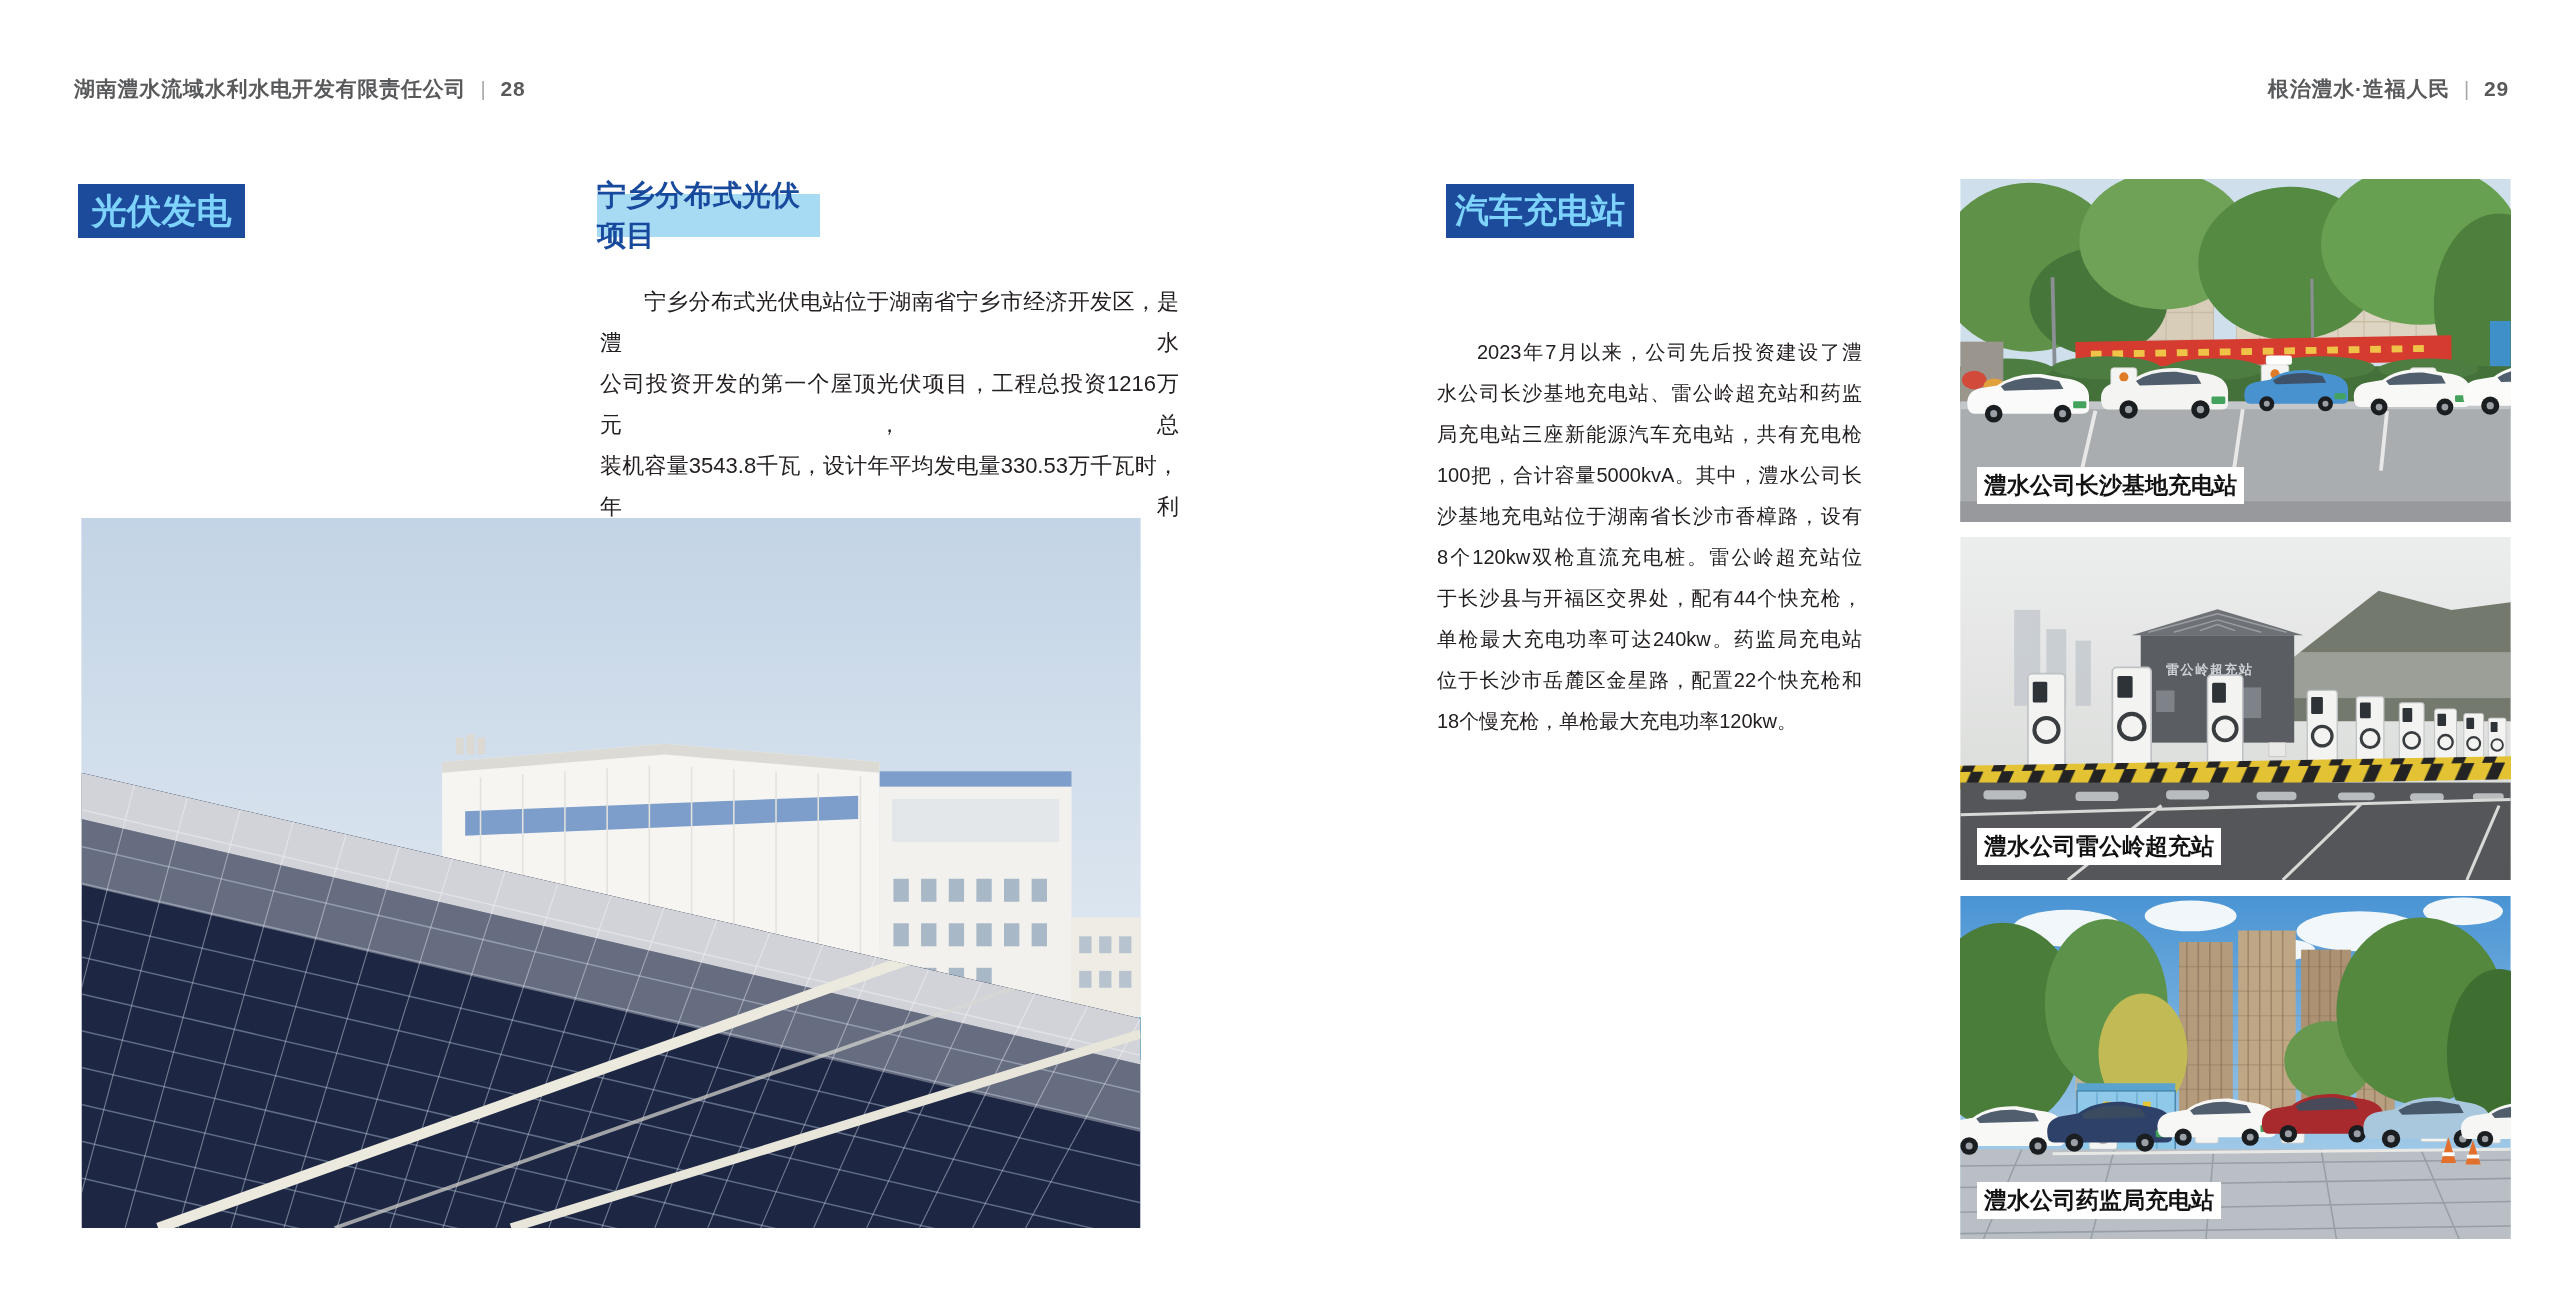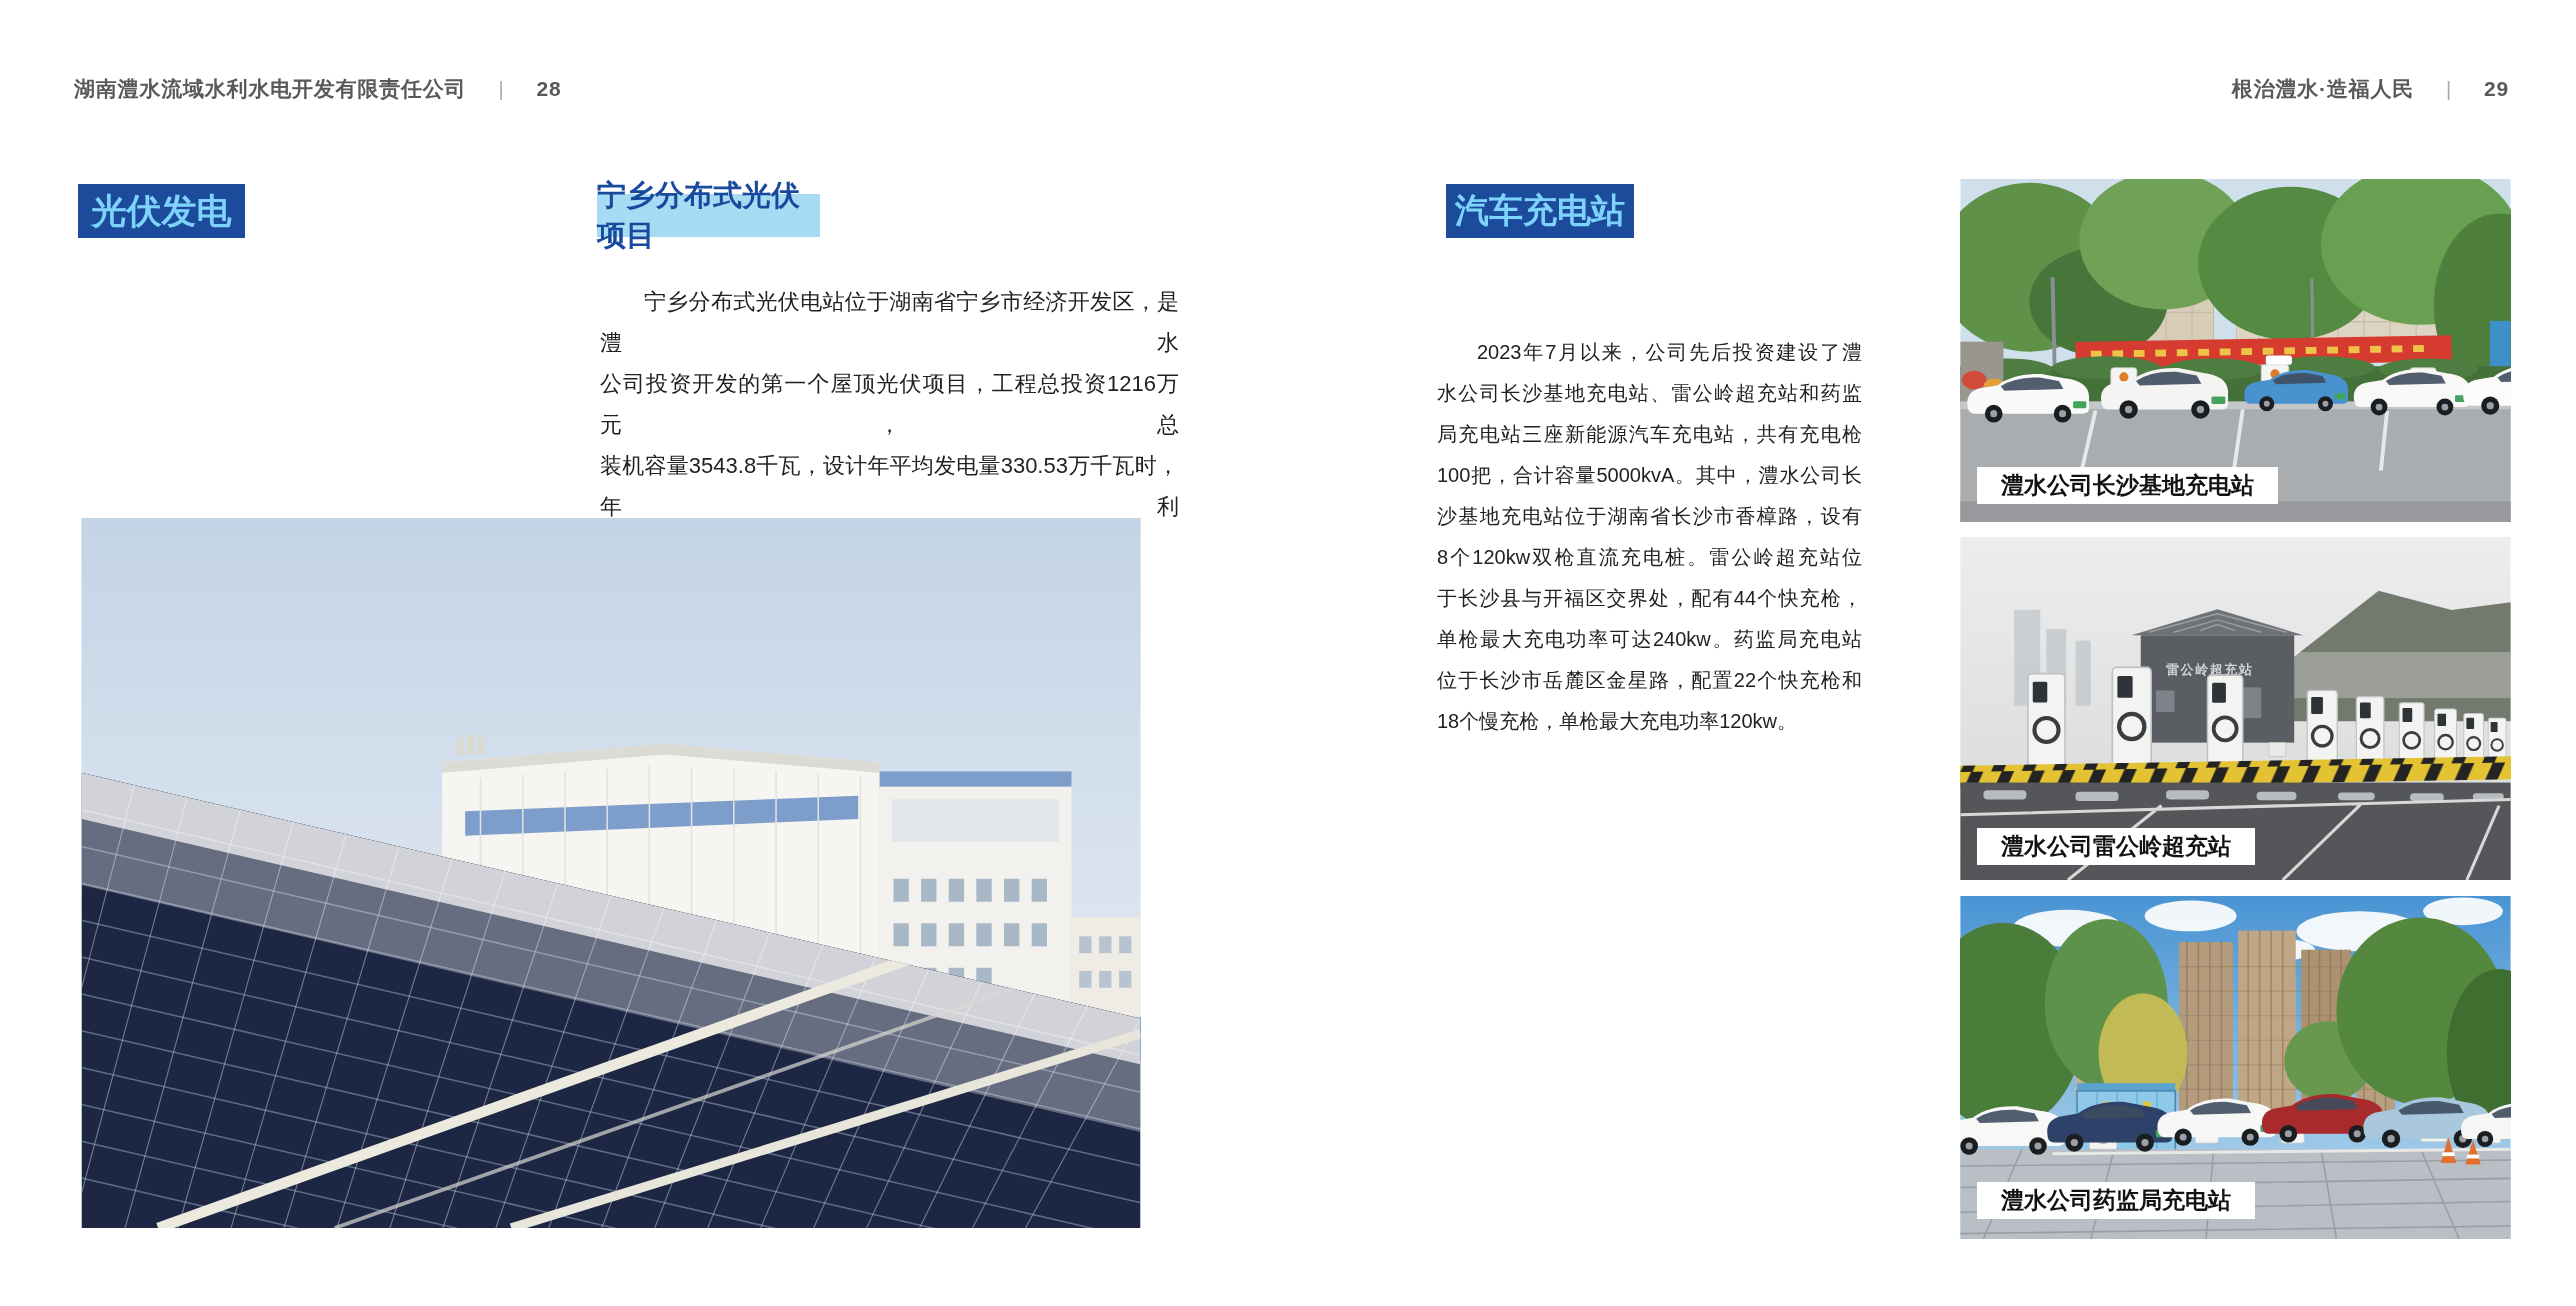--- a/index.html
+++ b/index.html
@@ -1,19 +1,19 @@
 <!DOCTYPE html>
 <html style="font-size:12.3px"><head>
 <meta charset="utf-8">
 <style>
   html,body{margin:0;padding:0;background:#ffffff;}
   .spread{position:relative;width:2576px;height:1306px;background:#ffffff;overflow:hidden;
           font-family:"Liberation Sans","DejaVu Sans",sans-serif;}
   
-  .hdr{position:absolute;top:75px;display:flex;align-items:baseline;gap:32px;
+  .hdr{position:absolute;top:75px;display:flex;align-items:baseline;gap:14px;
        font-size:21px;font-weight:bold;color:#58595b;letter-spacing:0.8px;}
   .hdr .divider{color:#a6a8ab;font-weight:normal;font-size:20px;}
   .hdr-left{left:74px;}
   .hdr-right{right:67px;}
   
   .title-box{position:absolute;display:flex;align-items:center;justify-content:center;
              background:#1d4b9c;color:#7dd3fc;font-weight:bold;}
   .title-box.pv{left:78px;top:184px;width:167px;height:54px;font-size:35px;}
   .title-box.ev{left:1446px;top:184px;width:188px;height:54px;font-size:34px;}
   .subtitle-box{position:absolute;left:597px;top:194px;width:223px;height:43px;
@@ -27,21 +27,21 @@
   .para-left{left:586px;top:281px;width:579px;font-size:22px;line-height:41px;margin-left:14px;}
   .para-right{left:1437px;top:332px;width:425px;font-size:20px;line-height:41px;}
   
   .photo{position:absolute;overflow:hidden;}
   .photo svg{display:block;}
   .photo-main{left:81px;top:518px;width:1060px;height:710px;}
   .photo-r1{left:1960px;top:179px;width:551px;height:343px;}
   .photo-r2{left:1960px;top:537px;width:551px;height:343px;}
   .photo-r3{left:1960px;top:896px;width:551px;height:343px;}
   .photo-caption{position:absolute;left:17px;background:#ffffff;color:#121212;
-                 font-weight:bold;font-size:23px;line-height:1;padding:7px 24px;white-space:nowrap;}
+                 font-weight:bold;font-size:23px;line-height:1;padding:7px 7px;white-space:nowrap;}
   .cap1{bottom:18.4px;} .cap2{bottom:15.4px;} .cap3{bottom:20px;}
 </style>
 </head>
 <body>
 
 <div class="spread">
 
   <div class="hdr hdr-left">
     <span>湖南澧水流域水利水电开发有限责任公司</span>
     <span class="divider">|</span>

